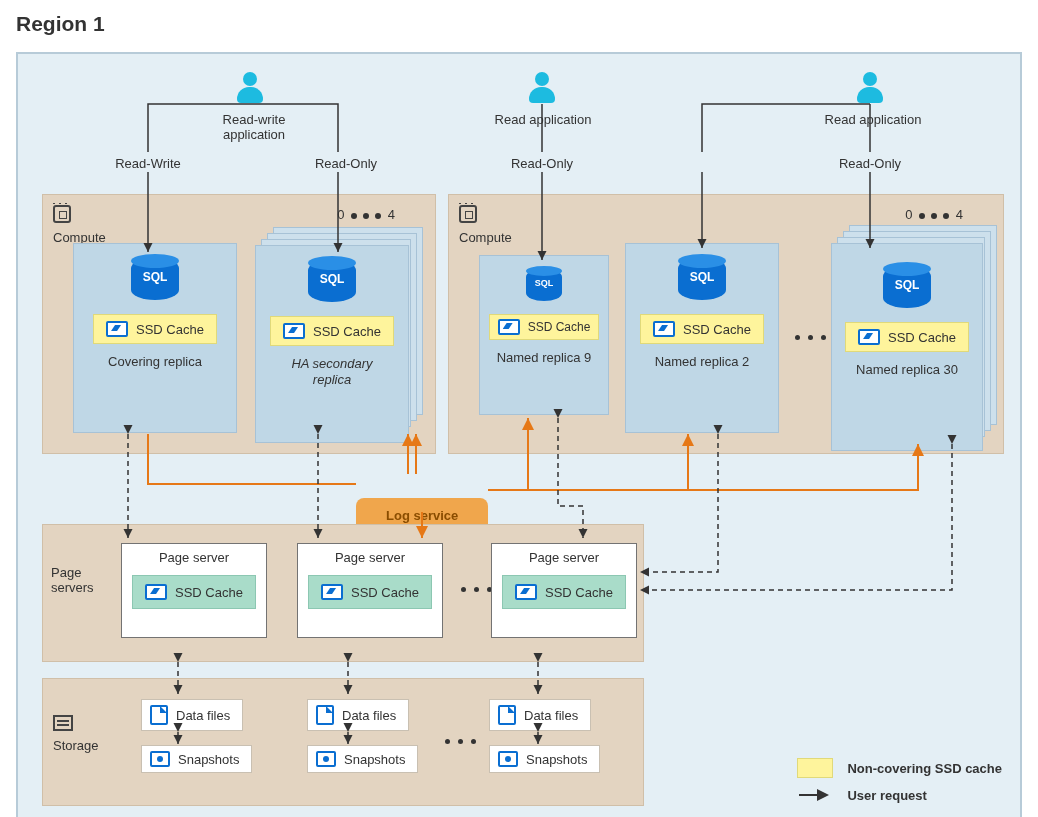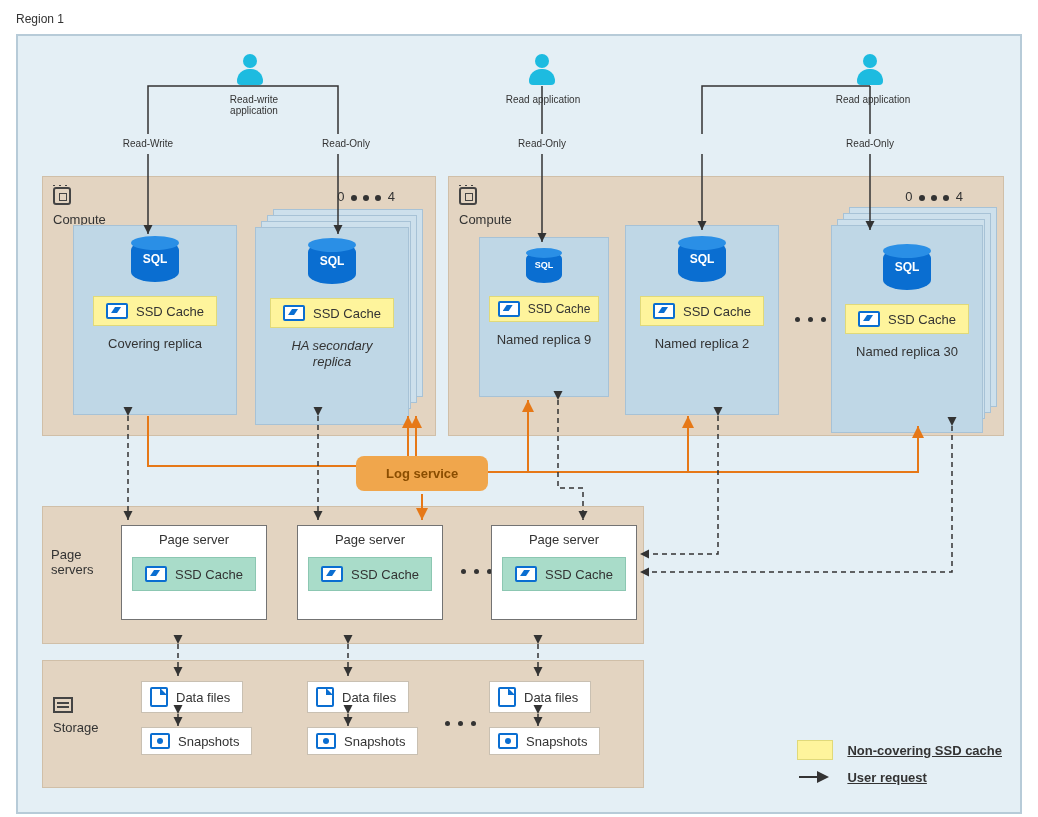--- a/index.html
+++ b/index.html
@@ -1,18 +1,18 @@
 <!DOCTYPE html>
 <html><head>
 <meta charset="utf-8">
 <style>
 * { box-sizing: border-box; margin: 0; padding: 0; }
 body { font-family: "Segoe UI", Arial, sans-serif; font-size: 13px; color: #333; background: #fff; }
 .region { position: relative; width: 1038px; height: 817px; padding: 12px 16px; }
-.region-title { font-weight: 400; font-size: 12px; margin-bottom: 8px; }
+.region-title { font-weight: 700; font-size: 21px; margin-bottom: 16px; }
 .region-box { position: relative; width: 1006px; height: 780px; border: 2px solid #b7cbd8; background: #e4eff5; }
 
 .box { position: absolute; }
 .compute-panel { background: #e3d4c1; border: 1px solid #d0bfa8; }
 .compute-label { position: absolute; left: 10px; top: 10px; font-size: 13px; }
 .chip-icon { display: inline-block; width: 18px; height: 18px; border: 2px solid #444; border-radius: 3px; position: relative; margin-bottom: 4px; }
 .chip-icon::before { content:""; position:absolute; left:4px; top:4px; width:6px; height:6px; border:1px solid #444; }
 .chip-icon::after { content:""; position:absolute; inset:-4px; background:
   linear-gradient(#444,#444) left 2px top -2px/2px 3px no-repeat,
   linear-gradient(#444,#444) left 8px top -2px/2px 3px no-repeat,
@@ -57,23 +57,23 @@
 .df-ic::after{ content:""; position:absolute; right:-1px; top:-1px; width:7px; height:7px; background:#0a6ed1; clip-path:polygon(0 0,100% 100%,0 100%);}
 .snap-ic { width:20px; height:16px; border:2px solid #0a6ed1; border-radius:2px; position:relative;}
 .snap-ic::after{ content:""; position:absolute; left:5px; top:3px; width:6px; height:6px; background:#0a6ed1; border-radius:50%; }
 
 .user-icon { position:absolute; width:28px; height:32px; }
 .user-icon .head{ width:14px; height:14px; background:#1dbbe0; border-radius:50%; margin:0 auto; }
 .user-icon .body{ width:26px; height:16px; background:#1dbbe0; border-radius:12px 12px 4px 4px; margin:1px auto 0; }
 
 svg.lines { position:absolute; left:0; top:0; width:1006px; height:780px; pointer-events:none; }
 .legend { position:absolute; right:18px; bottom:18px; font-size:13px; }
-.legend .row { display:flex; align-items:center; gap:14px; margin:7px 0;text-decoration:underline; }
+.legend .row { display:flex; align-items:center; gap:14px; margin:7px 0; }
 .legend .sw { width:36px; height:20px; }
-.label { position:absolute; font-size:10px; text-align:center; }
+.label { position:absolute; font-size:13px; text-align:center; }
 </style>
 </head>
 <body>
 
 <div class="region">
   <div class="region-title">Region 1</div>
   <div class="region-box">
 
     <div class="user-icon" style="left:218px; top:18px;">
         <div class="head"></div>
@@ -191,21 +191,21 @@
             </div>
           <div class="ssd-badge">
               <span class="ic"></span>
               <span>SSD Cache</span>
             </div>
           <div>Named replica 30</div>
         </div>
       </div>
     </div>
 
-    <div class="log-service" style="left:338px; top:420px;">Log service</div>
+    <div class="log-service" style="left:338px; top:444px;">Log service</div>
 
     <div class="box page-panel" style="left:24px; top:470px; width:602px; height:138px;">
       <div class="ps-side-label" style="white-space:pre-line;">Page
 servers</div>
       <div class="page-server" style="left:78px; top:18px; width:146px; height:95px;">
         <div class="stack-back"></div>
         <div style="margin-top:6px;">Page server</div>
         <div class="ssd-cover">
             <span class="ic"></span>
             <span>SSD Cache</span>

